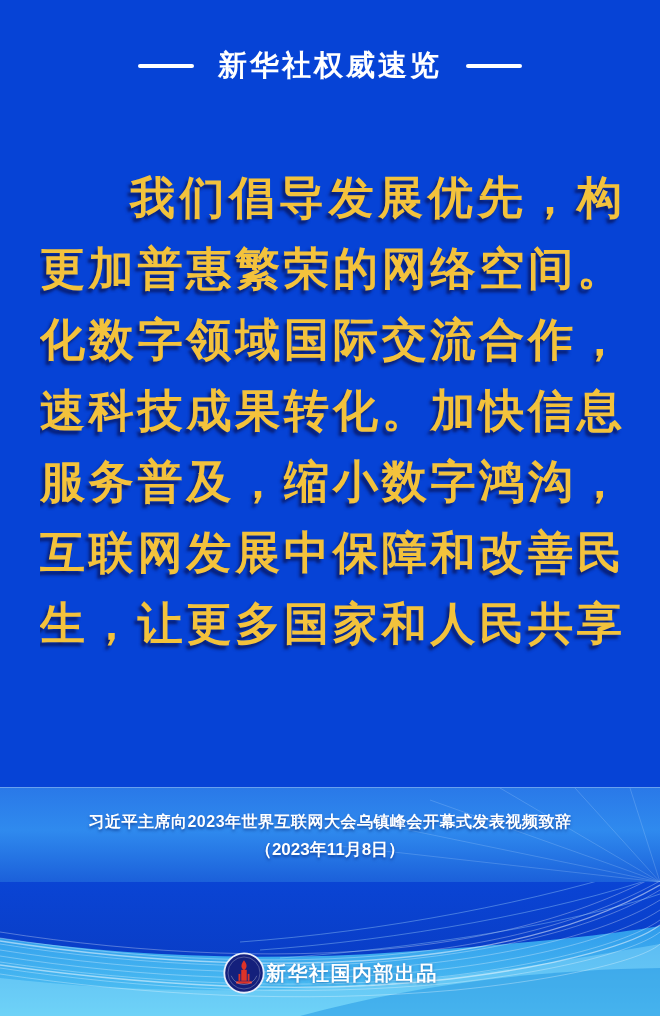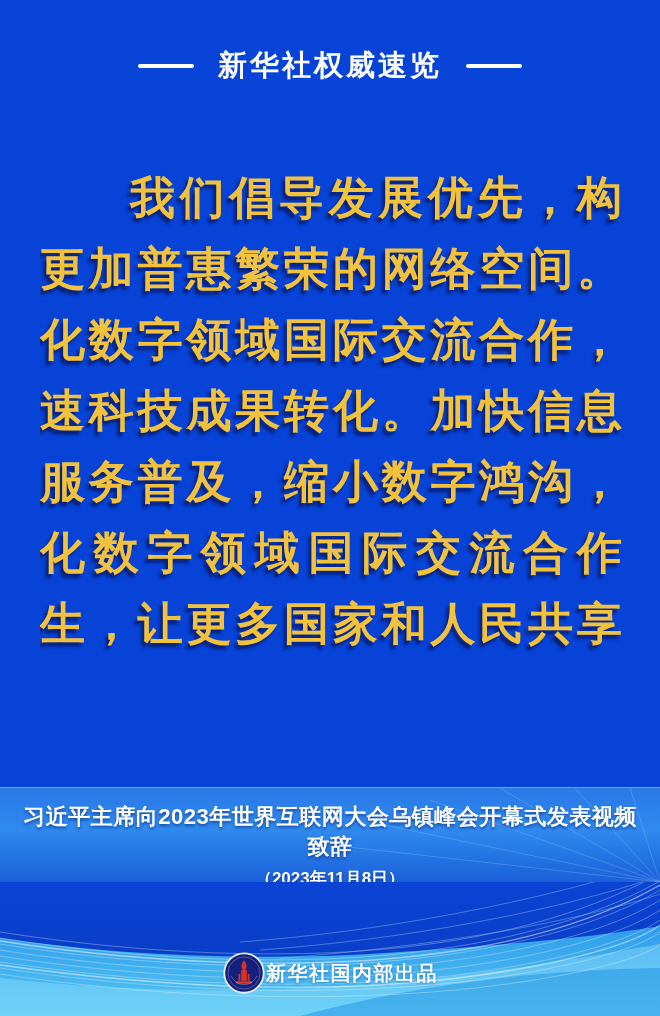--- a/index.html
+++ b/index.html
@@ -32,22 +32,22 @@
   
   .band{
     position:absolute;top:787px;left:0;width:660px;height:95px;
     box-sizing:border-box;
     background:linear-gradient(180deg,#2a79e8 0%,#2f8aee 45%,#1b60da 100%);
     border-top:1px solid rgba(170,215,255,0.55);
     text-align:center;color:#ffffff;
   }
   .band-rays{position:absolute;right:0;bottom:0;width:320px;height:94px;pointer-events:none;}
   .band-title{
-    position:relative;margin:14px 20px 0;
-    font-size:22px;font-weight:bold;letter-spacing:0.5px;
+    position:relative;margin:24px 20px 0;
+    font-size:16px;font-weight:bold;letter-spacing:0.5px;
     text-shadow:0 2px 3px rgba(0,30,110,0.55);
   }
   .band-date{
     position:relative;margin-top:5px;
     font-size:17px;font-weight:bold;
     text-shadow:0 2px 3px rgba(0,30,110,0.55);
   }
   
   .footer{position:absolute;top:882px;left:0;width:660px;height:134px;}
   .footer svg.waves{position:absolute;left:0;top:0;}
@@ -70,21 +70,21 @@
     <span class="header-title">新华社权威速览</span>
     <span class="dash"></span>
   </div>
 
   <div class="quote">
     <div class="qline indent">我们倡导发展优先，构建</div>
     <div class="qline">更加普惠繁荣的网络空间。深</div>
     <div class="qline">化数字领域国际交流合作，加</div>
     <div class="qline">速科技成果转化。加快信息化</div>
     <div class="qline">服务普及，缩小数字鸿沟，在</div>
-    <div class="qline">化数字领域国际交流合作</div>
+    <div class="qline">互联网发展中保障和改善民</div>
     <div class="qline">生，让更多国家和人民共享互</div>
   </div>
 
   <div class="band">
     <svg class="band-rays" viewBox="0 0 320 94" width="320" height="94">
       <g stroke="rgba(190,225,255,0.22)" stroke-width="1" fill="none">
         <line x1="320" y1="94" x2="0" y2="58"></line>
         <line x1="320" y1="94" x2="30" y2="34"></line>
         <line x1="320" y1="94" x2="90" y2="12"></line>
         <line x1="320" y1="94" x2="160" y2="0"></line>

